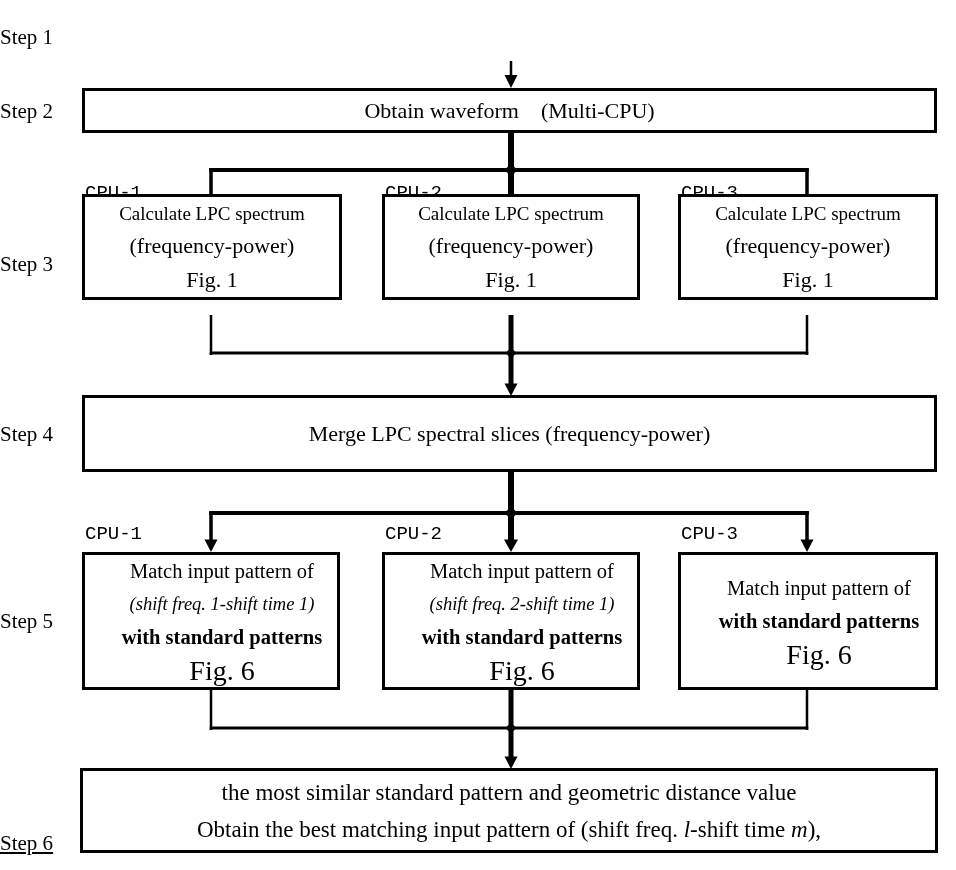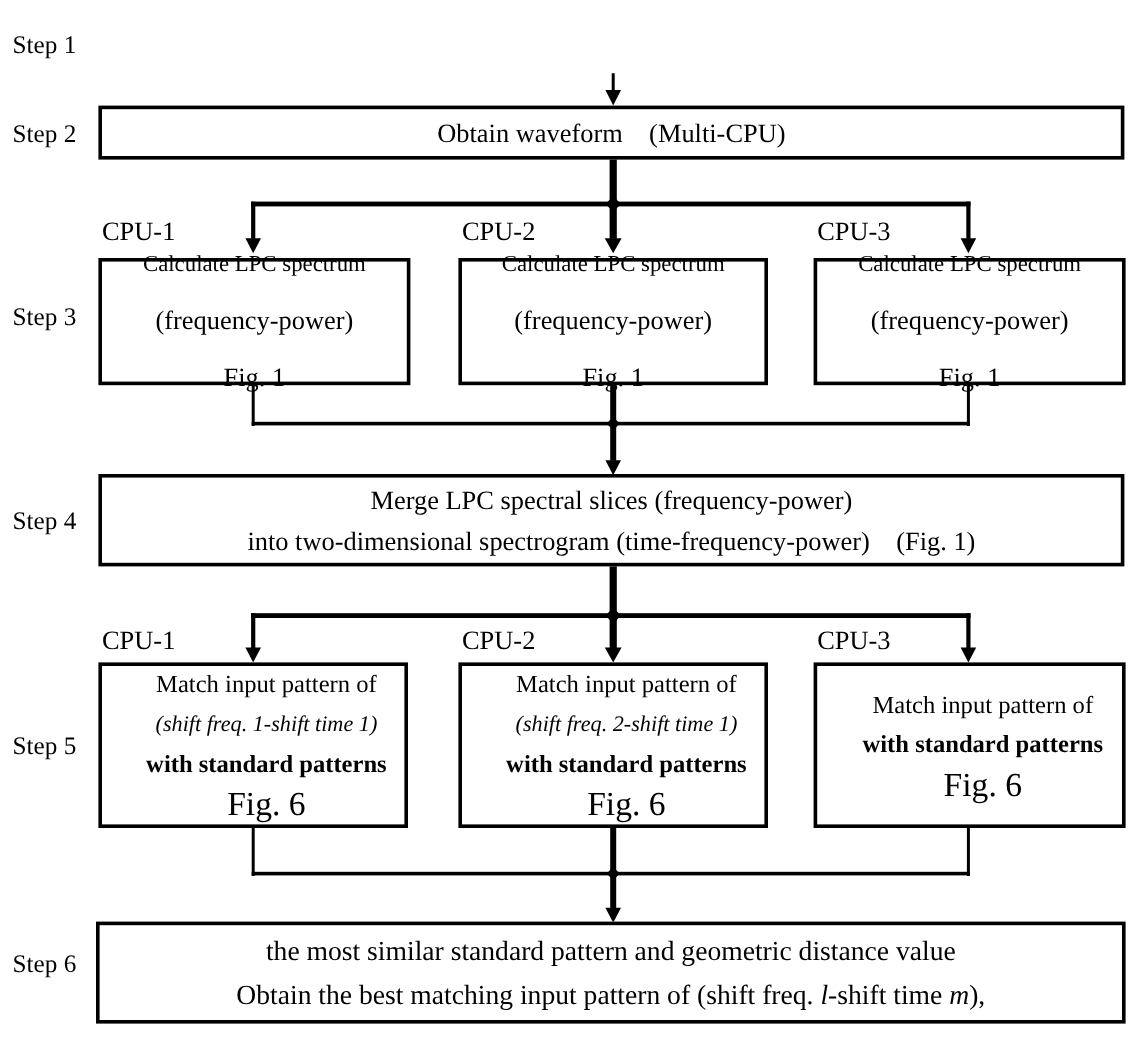--- a/index.html
+++ b/index.html
@@ -12,57 +12,57 @@
   svg.wires *{fill:#000;}
 
   .pbox{
     position:absolute;box-sizing:border-box;border:3px solid #000;background:#fff;
     display:flex;flex-direction:column;align-items:center;justify-content:center;
     text-align:center;
   }
   .pbox .ln{white-space:pre;}
 
   .step-label{
-    position:absolute;left:0;width:74px;text-align:center;
+    position:absolute;left:0;width:74px;text-align:left;
     font-size:21px;line-height:22px;white-space:pre;
   }
   .cpu-label{
-    position:absolute;font-size:22px;line-height:22px;white-space:pre;
+    position:absolute;font-size:19px;line-height:22px;white-space:pre;font-family:Liberation Mono, monospace;
   }
 
   
   #box-s1{left:82px;top:14px;width:855px;height:47px;font-size:22px;}
   #box-s2{left:82px;top:88px;width:855px;height:45px;font-size:22px;}
   #box-s4{left:82px;top:395px;width:855px;height:77px;font-size:22px;}
   #box-s4 .ln{line-height:34px;}
   #box-s6{left:80px;top:768px;width:858px;height:85px;font-size:23px;}
   #box-s6 .ln{line-height:37px;}
   .it{font-style:italic;}
 
   
-  .s3box{height:106px;top:215px;gap:14px;}
+  .s3box{height:106px;top:194px;}
   #box-s3a{left:82px;width:260px;}
   #box-s3b{left:382px;width:258px;}
   #box-s3c{left:678px;width:260px;}
   .s3box .l1{font-size:19px;line-height:31px;}
   .s3box .l2{font-size:22px;line-height:34px;}
   .s3box .l3{font-size:22px;line-height:33px;}
 
   
   .s5box{height:138px;top:552px;padding-left:22px;}
   #box-s5a{left:82px;width:258px;}
   #box-s5b{left:382px;width:258px;}
   #box-s5c{left:678px;width:260px;}
   .s5box .l1{font-size:20.5px;line-height:33px;}
   .s5box .l2{font-size:18.5px;line-height:33px;font-style:italic;}
   .s5box .l3{font-size:20.5px;line-height:33px;font-weight:bold;}
   .s5box .l4{font-size:28px;line-height:33px;}
 
   #lbl-s1{top:26px;} #lbl-s2{top:100px;} #lbl-s3{top:253px;}
-  #lbl-s4{top:423px;} #lbl-s5{top:610px;} #lbl-s6{top:792px;}
+  #lbl-s4{top:423px;} #lbl-s5{top:610px;} #lbl-s6{top:832px;text-decoration:underline;}
 
   #cpu-3a{left:85px;top:182px;} #cpu-3b{left:385px;top:182px;} #cpu-3c{left:681px;top:182px;}
   #cpu-5a{left:85px;top:523px;} #cpu-5b{left:385px;top:523px;} #cpu-5c{left:681px;top:523px;}
 </style>
 </head>
 <body>
 
 <div id="canvas">
 
   <svg class="wires" viewBox="0 0 956 870">
@@ -142,21 +142,20 @@
     <span class="ln l3">Fig. 1</span>
   </div>
   <div class="pbox s3box" id="box-s3c">
     <span class="ln l1">Calculate LPC spectrum</span>
     <span class="ln l2">(frequency-power)</span>
     <span class="ln l3">Fig. 1</span>
   </div>
 
   <div class="pbox" id="box-s4">
     <span class="ln">Merge LPC spectral slices (frequency-power)</span>
-    <span class="ln">into two-dimensional spectrogram (time-frequency-power)    (Fig. 1)</span>
   </div>
 
   <div class="cpu-label" id="cpu-5a">CPU-1</div>
   <div class="cpu-label" id="cpu-5b">CPU-2</div>
   <div class="cpu-label" id="cpu-5c">CPU-3</div>
 
   <div class="pbox s5box" id="box-s5a">
     <span class="ln l1">Match input pattern of</span>
     <span class="ln l2">(shift freq. 1-shift time 1)</span>
     <span class="ln l3">with standard patterns</span>

